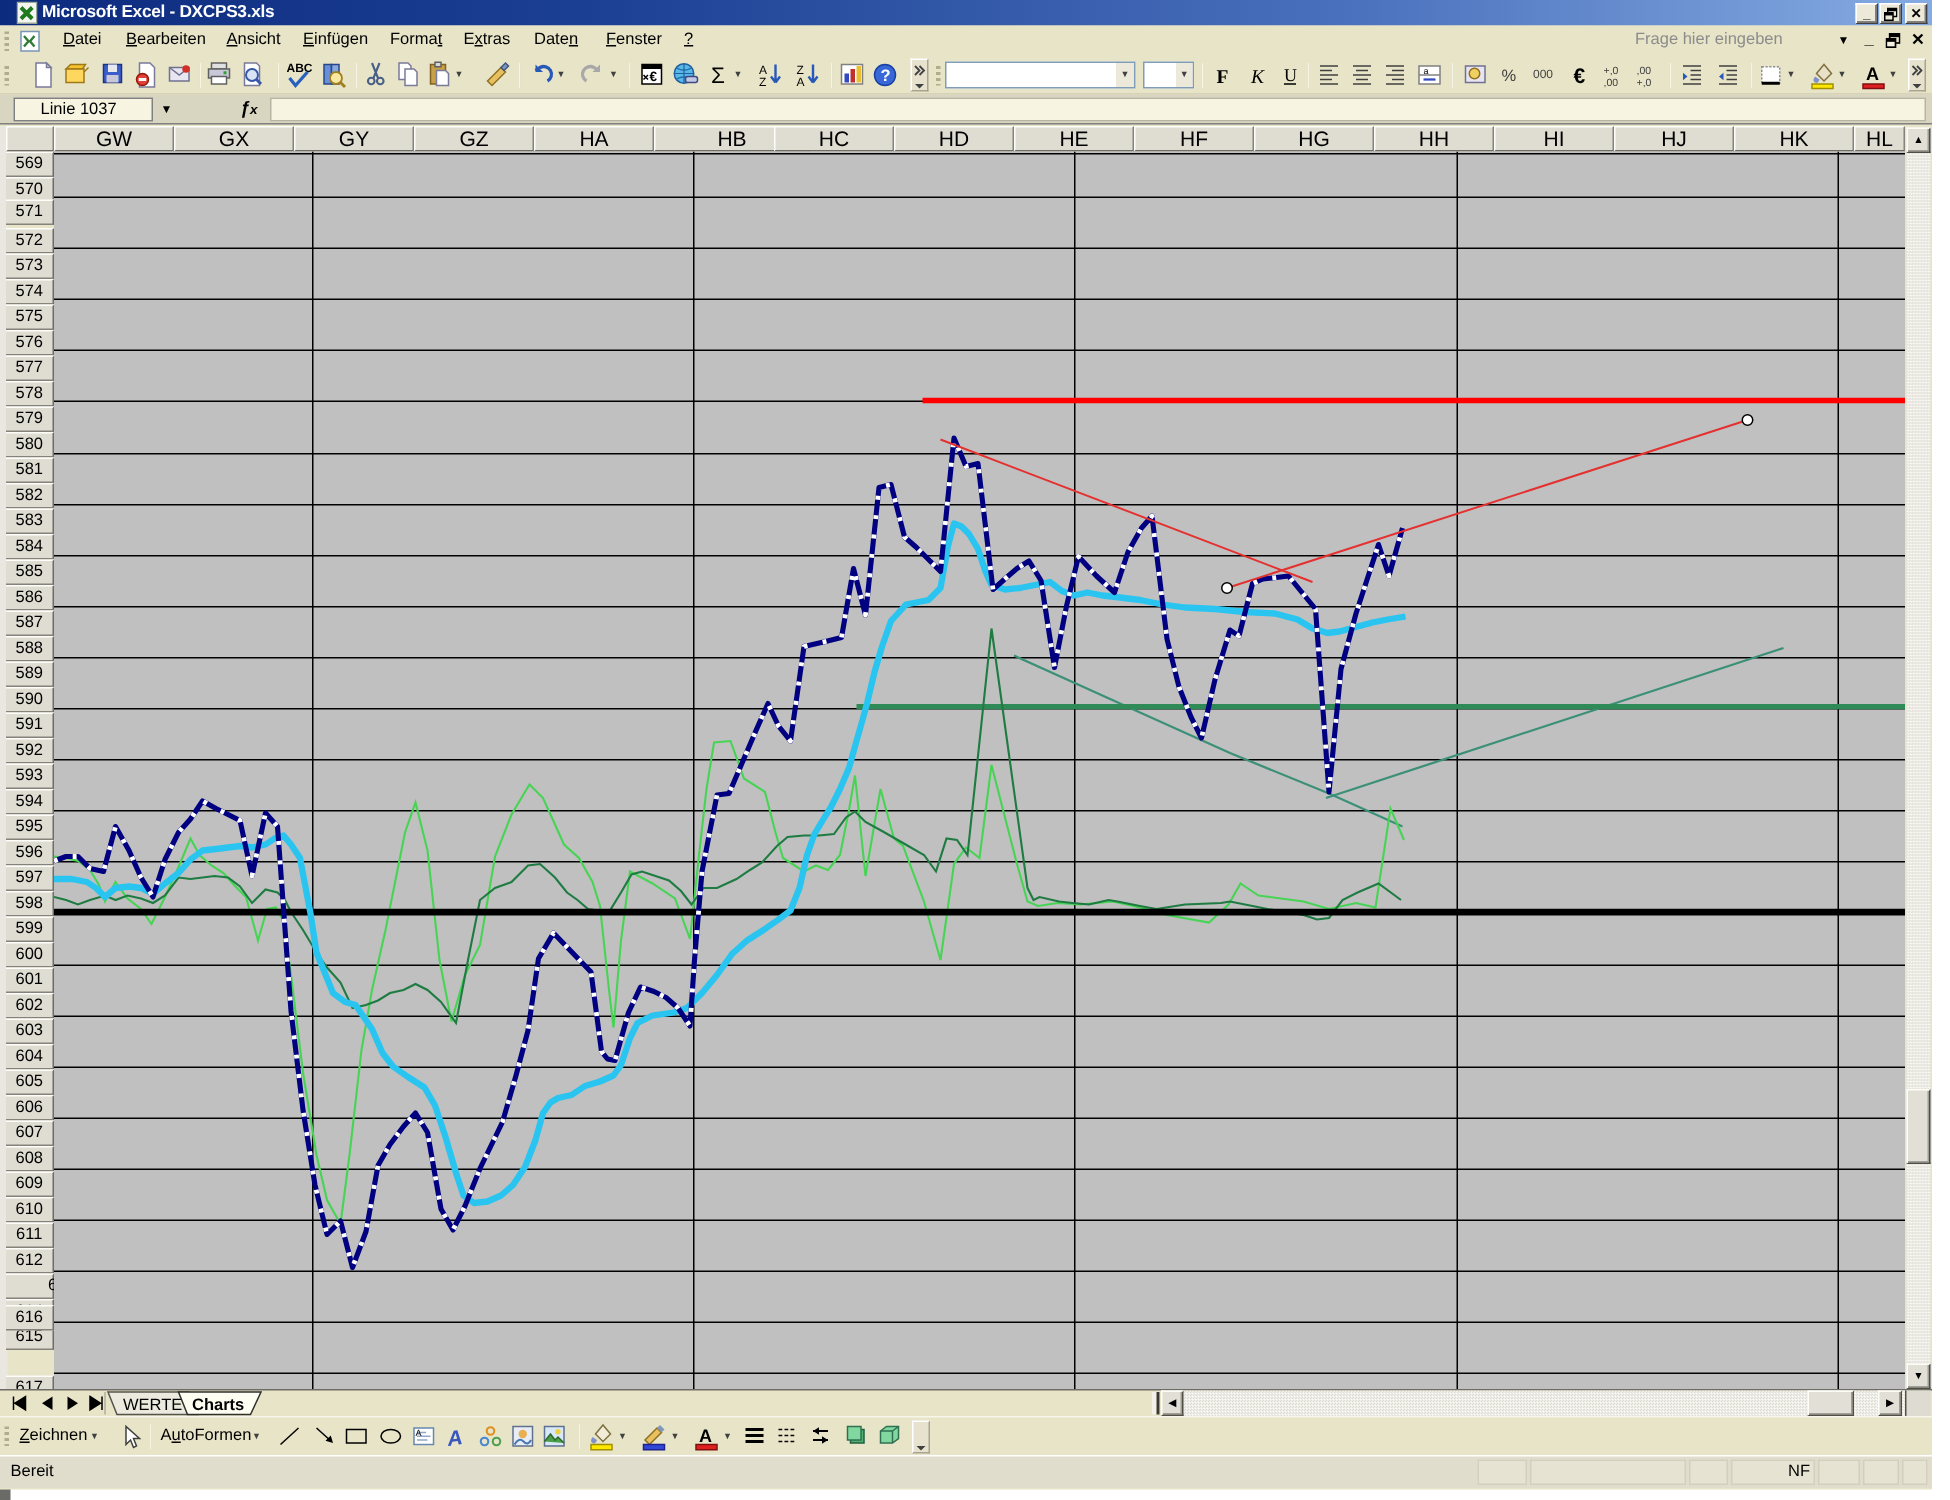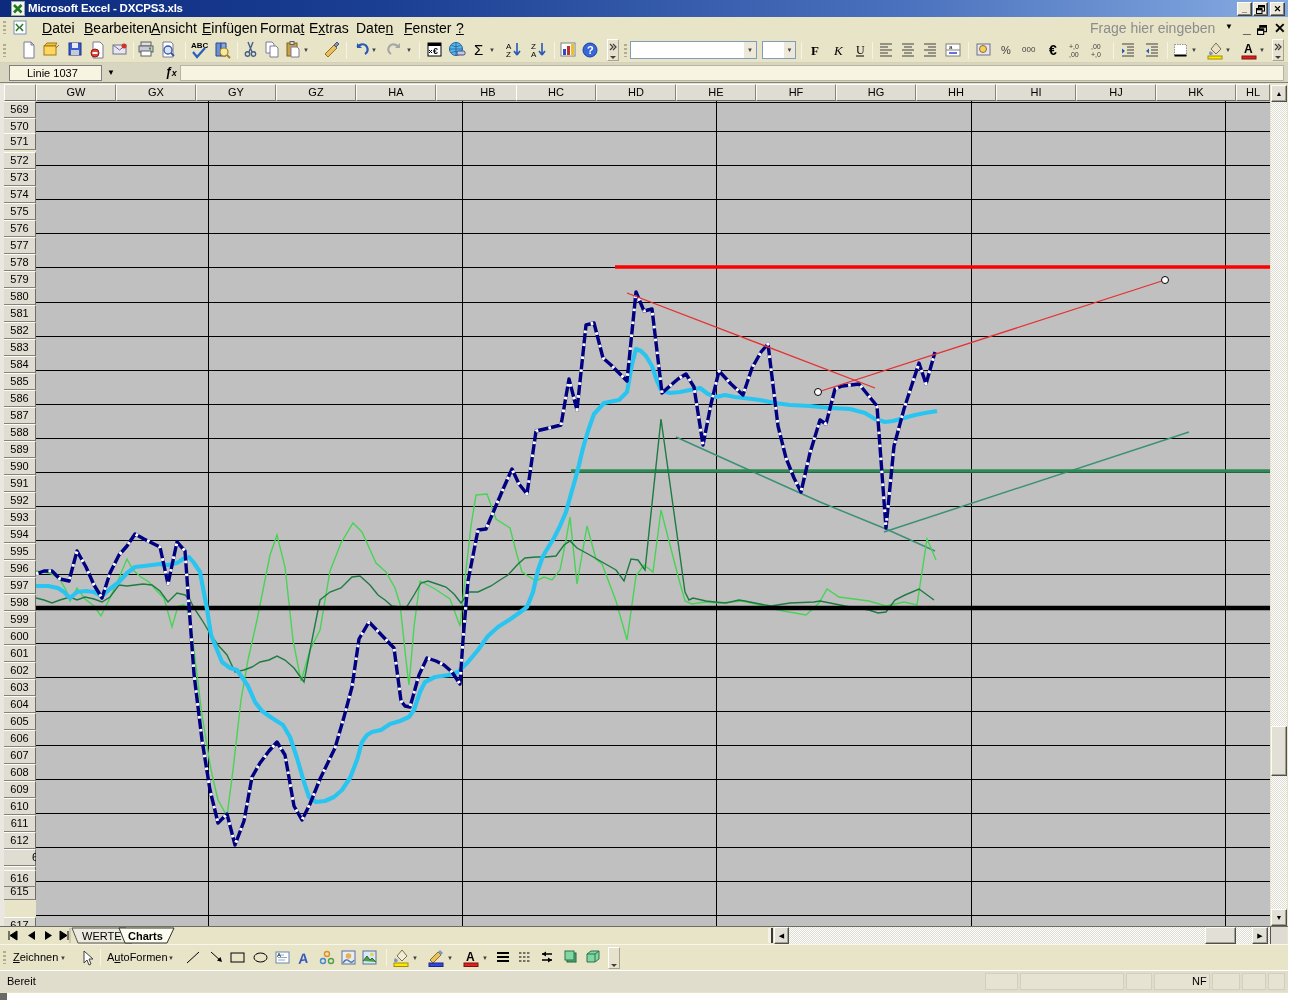--- a/index.html
+++ b/index.html
@@ -8,31 +8,31 @@
 #win { position:absolute; left:0; top:0; width:1288px; height:993px; background:#E7E4C7; }
 
 #title { position:absolute; left:0; top:0; width:1288px; height:17px;
   background:linear-gradient(to right,#0d2b7e 0%,#1b3f93 30%,#4a71bd 70%,#86abe2 100%); }
 #title .txt { position:absolute; left:28px; top:2px; color:#fff; font-size:11.5px; font-weight:bold; letter-spacing:-0.2px; }
 .tbtn { position:absolute; top:2px; width:15px; height:14px; background:#ECE9D8; border:1px solid #fff;
   border-right-color:#404040; border-bottom-color:#404040; box-shadow:inset -1px -1px 0 #808080;
   font-size:9px; text-align:center; line-height:12px; color:#000; font-weight:bold; }
 
 #menubar { position:absolute; left:0; top:17px; width:1288px; height:21px; background:#E7E4C7; }
-#menubar .mi { position:absolute; top:3px; font-size:14px; color:#000; }
+#menubar .mi { position:absolute; top:3px; font-size:11px; color:#000; }
 
 #toolbar { position:absolute; left:0; top:38px; width:1288px; height:25px; background:#E7E4C7; border-bottom:1px solid #D5D2B8; }
 
 #fbar { position:absolute; left:0; top:63px; width:1288px; height:20px; background:#D8D5C0; border-bottom:1px solid #808080; }
 #namebox { position:absolute; left:9px; top:2px; width:93px; height:16px; background:#F7F5E2; border:1px solid #808080; font-size:11px; padding-left:17px; line-height:14px; }
-#fx { position:absolute; left:160px; top:2px; width:22px; height:16px; font-style:italic; font-size:12px; font-weight:bold; text-align:center; }
+#fx { position:absolute; left:160px; top:2px; width:22px; height:16px; font-style:italic; font-size:12px; font-weight:bold; }
 #fform { position:absolute; left:180px; top:2px; width:1104px; height:16px; background:#F7F5E2; border:1px solid #B8B4A2; }
 
 #colhdr { position:absolute; left:0; top:84px; width:1270px; height:17px; }
-.ch { position:absolute; top:0; height:17px; background:#DFDCD2; border-right:1px solid #84827A; border-bottom:1px solid #6E6D65; border-top:1px solid #FDFDFA; border-left:1px solid #FDFDFA; font-size:11px; text-align:center; line-height:15px; color:#000; }
+.ch { position:absolute; top:0; height:17px; background:#DFDCD2; border-right:1px solid #84827A; border-bottom:1px solid #6E6D65; border-top:1px solid #FDFDFA; border-left:1px solid #FDFDFA; font-size:14px; text-align:center; line-height:15px; color:#000; }
 #rowhdr { position:absolute; left:0; top:101px; width:36px; height:825px; overflow:hidden; }
 .rh { position:absolute; left:4px; width:32px; height:17px; background:#DFDCD2; border-right:1px solid #6E6D65; border-bottom:1px solid #84827A; border-top:1px solid #FDFDFA; font-size:11px; text-align:center; line-height:15px; }
 
 #grid { position:absolute; left:36px; top:101px; width:1234px; height:825px; background:#C0C0C0; overflow:hidden; }
 .hgl { position:absolute; left:0; width:1234px; height:1px; background:#000; }
 .vgl { position:absolute; top:0; width:1px; height:825px; background:#000; }
 
 #chart { position:absolute; left:36px; top:101px; width:1234px; height:825px; }
 
 #legend { position:absolute; left:362px; top:270px; width:170px; height:85px; background:#F7F4CE; border:1px solid #000; font-size:11px; }

